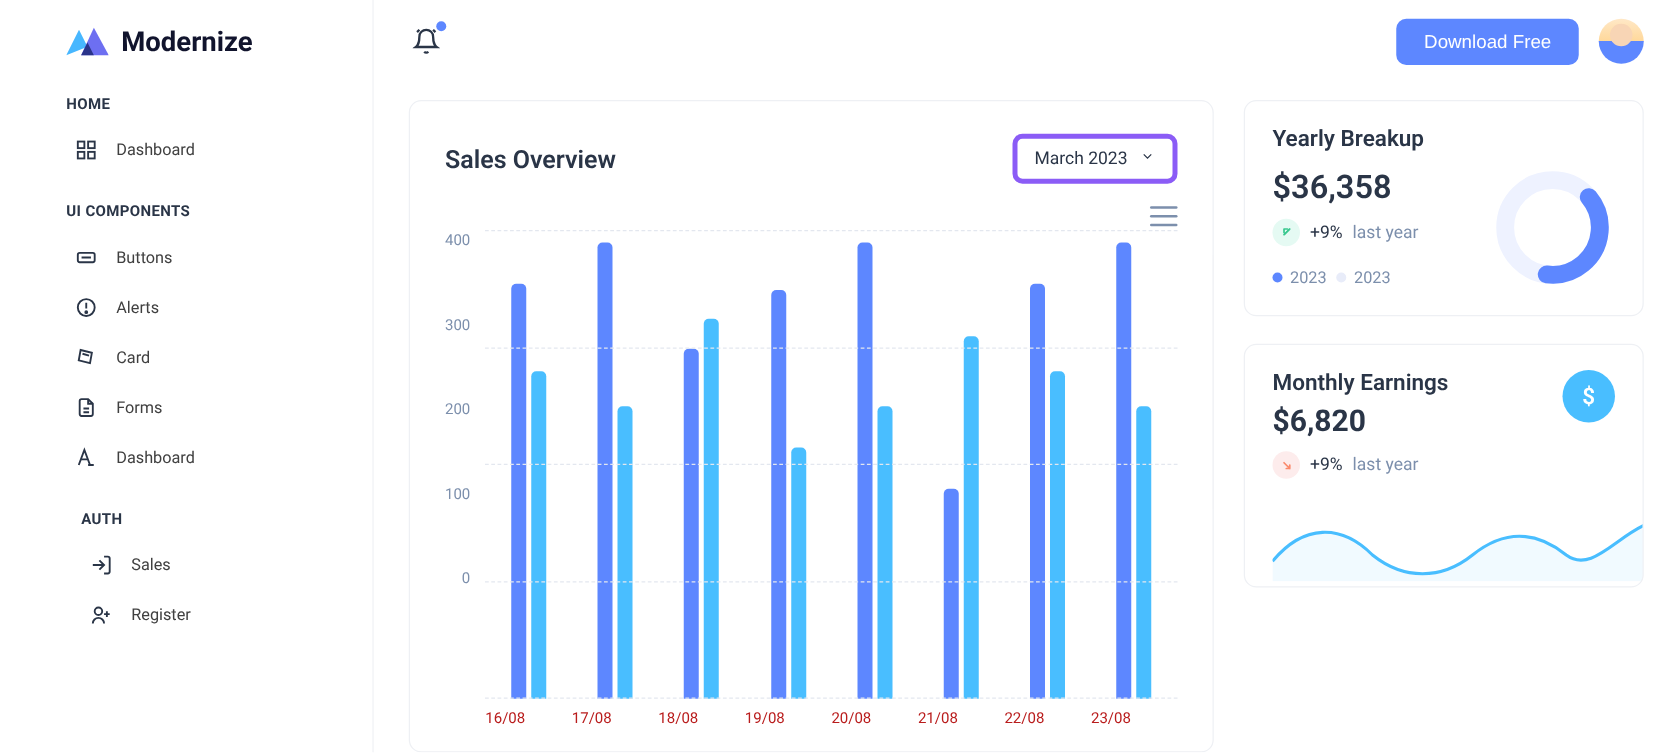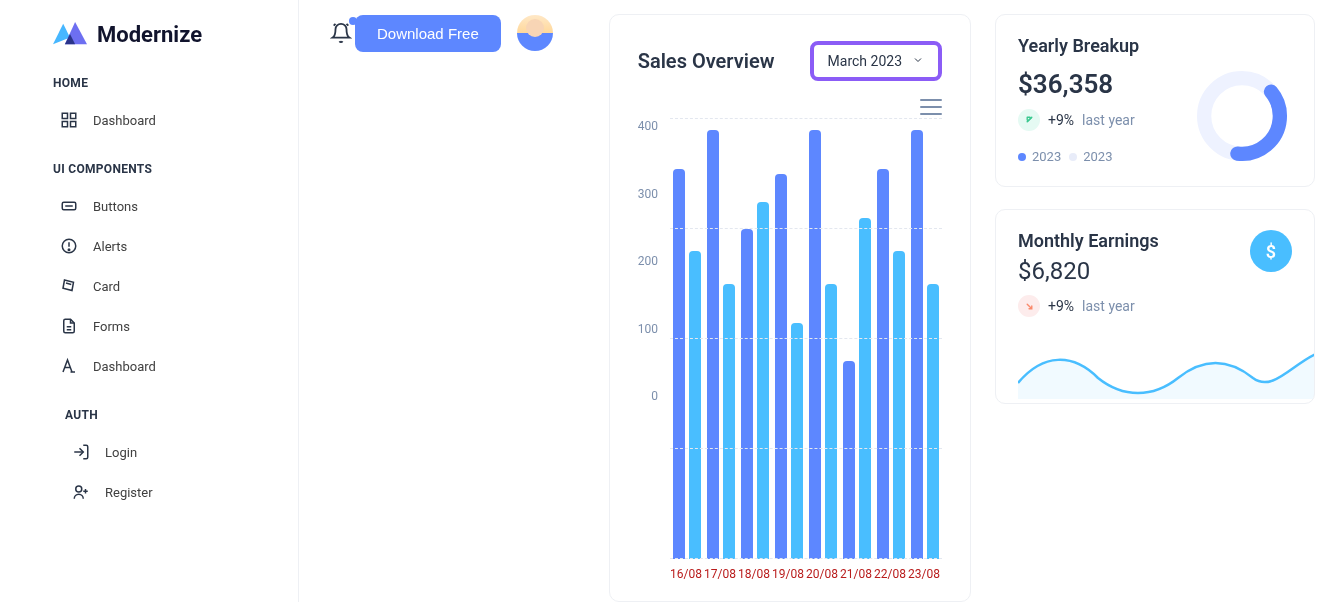--- a/index.html
+++ b/index.html
@@ -6,21 +6,21 @@
 body { font-family: -apple-system, BlinkMacSystemFont, "Segoe UI", Roboto, "Helvetica Neue", Arial, sans-serif; background: #fff; color: #2A3547; width: 1343px; height: 602px; overflow: hidden; }
 .app { display: flex; height: 100%; padding-left: 29px; }
 .sidebar { width: 270px; border-right: 1px solid #eef0f4; padding: 20px 24px; overflow: hidden; }
 .logo { display: flex; align-items: center; gap: 10px; margin-bottom: 28px; }
 .logo-mark { width: 34px; height: 28px; position: relative; }
 .logo-text { font-size: 22px; font-weight: 700; color: #11142D; }
 .nav-section { margin-top: 12px; }
 .nav-section-title { font-size: 12px; font-weight: 700; color: #2A3547; letter-spacing: 0.3px; margin-bottom: 10px; }
 .nav-item { display: flex; align-items: center; gap: 14px; padding: 10px 6px; color: #404040; font-size: 13px; cursor: pointer; border-radius: 8px; }
 .nav-icon { width: 20px; height: 20px; display: inline-flex; align-items: center; justify-content: center; color: #2A3547; flex-shrink: 0; }
-.main { flex: 1; display: flex; flex-direction: row; background: #fff; }
+.main { flex: 1; display: flex; flex-direction: column; background: #fff; }
 .topbar { height: 66px; display: flex; align-items: center; justify-content: space-between; padding: 0 28px; }
 .topbar-left { display: flex; align-items: center; gap: 12px; }
 .bell { position: relative; width: 28px; height: 28px; display: flex; align-items: center; justify-content: center; cursor: pointer; }
 .bell-dot { position: absolute; top: -2px; right: -2px; width: 8px; height: 8px; border-radius: 50%; background: #5d87ff; }
 .topbar-right { display: flex; align-items: center; gap: 16px; }
 .dl-btn { background: #5d87ff; color: #fff; border: none; padding: 10px 22px; border-radius: 8px; font-size: 15px; font-weight: 500; cursor: pointer; }
 .avatar { width: 36px; height: 36px; border-radius: 50%; background: linear-gradient(180deg,#ffe8c7 0%,#ffd89a 50%,#5d87ff 50%,#5d87ff 100%); display:flex; align-items:flex-start; justify-content:center; overflow:hidden; cursor:pointer; }
 .avatar-face { width: 18px; height: 18px; border-radius: 50%; background: #f8d5b5; margin-top: 4px; position:relative; }
 .content { flex: 1; padding: 14px 28px 0 28px; display: flex; gap: 24px; overflow: hidden; }
 .card { background: #fff; border: 1px solid #eef0f4; border-radius: 10px; }
@@ -50,21 +50,21 @@
 .trend-badge { width: 22px; height: 22px; border-radius: 50%; display: flex; align-items: center; justify-content: center; font-size: 12px; }
 .trend-up { background: #e5faf3; color: #39c88f; }
 .trend-down { background: #fdecec; color: #fa896b; }
 .yb-legend { display: flex; gap: 8px; margin-top: 18px; font-size: 13px; color: #7C8FAC; }
 .legend-dot { width: 8px; height: 8px; border-radius: 50%; display: inline-block; margin-right: 6px; vertical-align: middle; }
 .donut { width: 100px; height: 100px; }
 .me-card { padding: 20px 22px 0 22px; position: relative; overflow: hidden; }
 .me-head { display: flex; justify-content: space-between; align-items: flex-start; }
 .me-title { font-size: 18px; font-weight: 600; color: #2A3547; }
 .dollar-badge { width: 42px; height: 42px; border-radius: 50%; background: #49beff; color: #fff; display: flex; align-items: center; justify-content: center; font-size: 18px; font-weight: 600; }
-.me-value { font-size: 24px; font-weight: 400; color: #2A3547; margin-top: 6px; }
+.me-value { font-size: 24px; font-weight: 700; color: #2A3547; margin-top: 6px; }
 .me-sub { display: flex; align-items: center; gap: 8px; margin-top: 10px; font-size: 14px; }
 .spark { margin-top: 26px; height: 56px; }
 .muted { color: #7C8FAC; }
 </style>
 </head>
 <body>
 
 <div class="app">
   <aside class="sidebar">
     <div class="logo">
@@ -149,21 +149,21 @@
     <div class="nav-section" style="margin-top:22px;margin-left:12px;">
       <div class="nav-section-title">AUTH</div>
       <div class="nav-item">
         <span class="nav-icon">
             <svg width="18" height="18" viewBox="0 0 24 24" fill="none" stroke="currentColor" stroke-width="2">
               <path d="M15 3h4a2 2 0 0 1 2 2v14a2 2 0 0 1-2 2h-4"></path>
               <polyline points="10 17 15 12 10 7"></polyline>
               <line x1="15" y1="12" x2="3" y2="12"></line>
             </svg>
           </span>
-        <span>Login</span>
+        <span>Sales</span>
       </div>
       <div class="nav-item">
         <span class="nav-icon">
             <svg width="18" height="18" viewBox="0 0 24 24" fill="none" stroke="currentColor" stroke-width="2">
               <circle cx="9" cy="8" r="4"></circle>
               <path d="M3 21c0-3.3 2.7-6 6-6s6 2.7 6 6"></path>
               <line x1="18" y1="8" x2="18" y2="14"></line>
               <line x1="15" y1="11" x2="21" y2="11"></line>
             </svg>
           </span>

